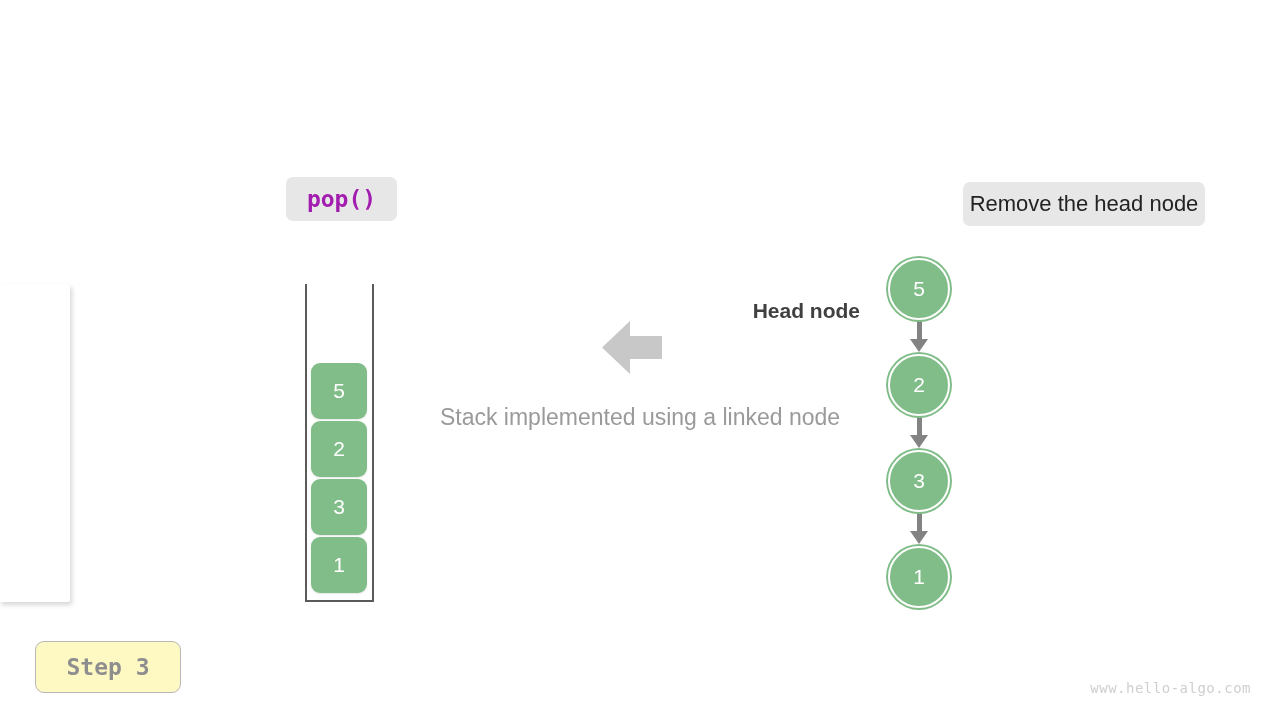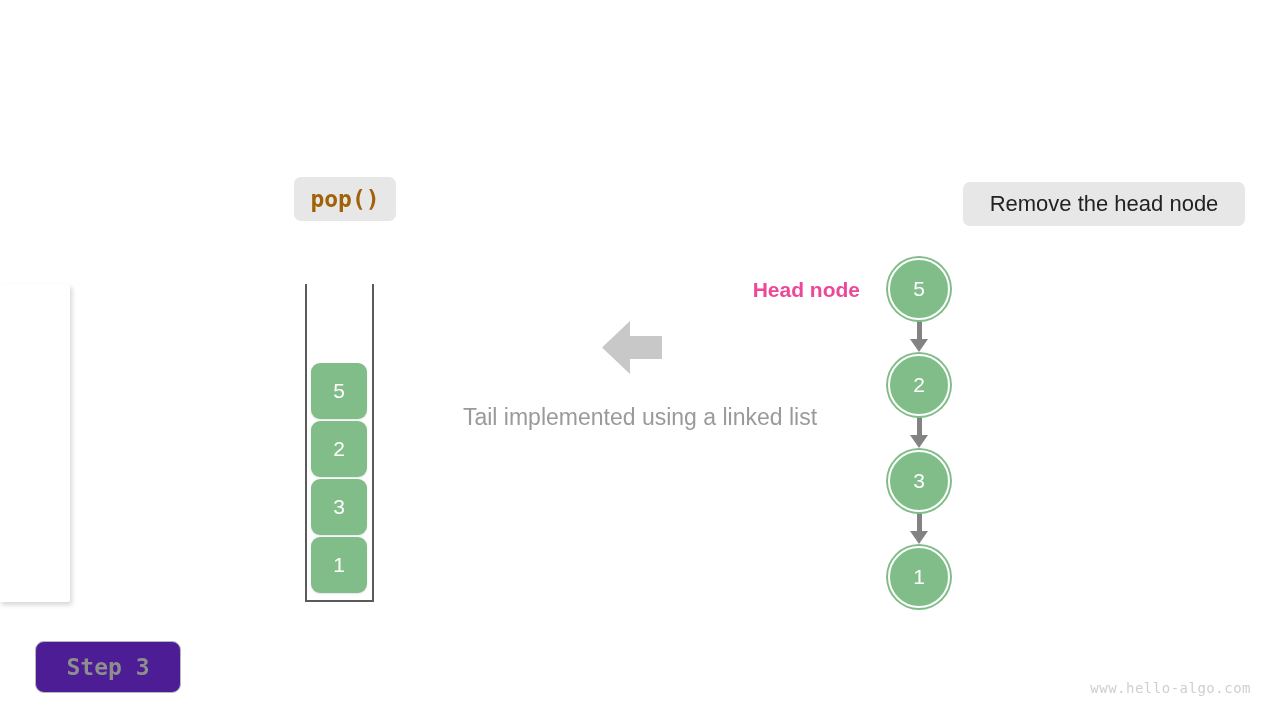--- a/index.html
+++ b/index.html
@@ -15,42 +15,42 @@
   }
   #canvas {
     position: relative;
     width: 1280px;
     height: 720px;
   }
 
   
   .op-badge {
     position: absolute;
-    left: 294px;
+    left: 286px;
     top: 177px;
-    width: 102px;
+    width: 111px;
     height: 44px;
     background: #e7e7e7;
     border-radius: 7px;
     display: flex;
     align-items: center;
     justify-content: center;
     font-family: "DejaVu Sans Mono", "Liberation Mono", monospace;
     font-size: 23px;
     font-weight: 700;
-    color: #a16207;
+    color: #a21caf;
     letter-spacing: 0px;
   }
 
   
   .action-badge {
     position: absolute;
     left: 963px;
     top: 182px;
-    width: 282px;
+    width: 242px;
     height: 44px;
     background: #e7e7e7;
     border-radius: 7px;
     display: flex;
     align-items: center;
     justify-content: center;
     font-size: 22px;
     color: #222222;
   }
 
@@ -151,33 +151,34 @@
     width: 0;
     height: 0;
     border-left: 9px solid transparent;
     border-right: 9px solid transparent;
     border-top: 13px solid #838383;
   }
   .ll-label {
     position: absolute;
     font-size: 21px;
     font-weight: 700;
-    color: #ec4899;
+    color: #404040;
     white-space: nowrap;
     text-align: right;
+    margin-top: 21px;
   }
 
   
   .step-badge {
     position: absolute;
     left: 35px;
     top: 641px;
     width: 146px;
     height: 52px;
-    background: #4c1d95;
+    background: #fef9c3;
     border: 1px solid #b8b8b8;
     border-radius: 9px;
     display: flex;
     align-items: center;
     justify-content: center;
     font-family: "DejaVu Sans Mono", "Liberation Mono", monospace;
     font-size: 23px;
     font-weight: 700;
     color: #8e8e8e;
     box-sizing: border-box;
@@ -214,21 +215,21 @@
   <div class="stack-cell" style="top:421px">2</div>
   <div class="stack-cell" style="top:479px">3</div>
   <div class="stack-cell" style="top:537px">1</div>
 
   <div class="big-arrow">
     <svg width="60" height="57" viewBox="0 0 60 57" xmlns="http://www.w3.org/2000/svg">
       <polygon points="0,28.5 28,2 28,17 60,17 60,40 28,40 28,55" fill="#c8c8c8"></polygon>
     </svg>
   </div>
 
-  <div class="caption">Tail implemented using a linked list</div>
+  <div class="caption">Stack implemented using a linked node</div>
 
   <div class="ll-label" style="left:700px; top:278px; width:160px;">Head node</div>
 
   <div class="ll-link" style="top:320px; height:22px;"></div>
   <div class="ll-arrowhead" style="left:910px; top:339px;"></div>
 
   <div class="ll-link" style="top:416px; height:22px;"></div>
   <div class="ll-arrowhead" style="left:910px; top:435px;"></div>
 
   <div class="ll-link" style="top:512px; height:22px;"></div>

